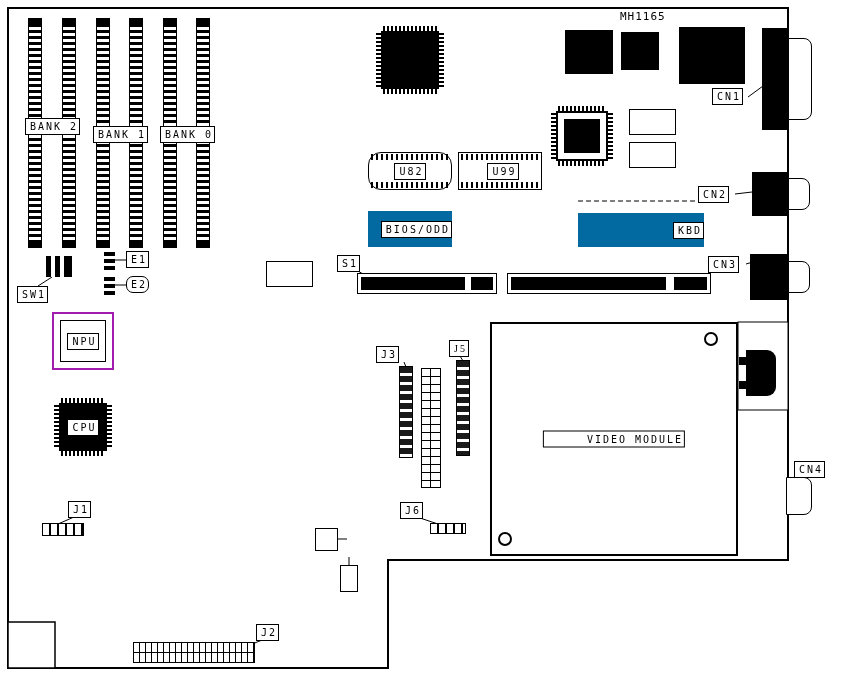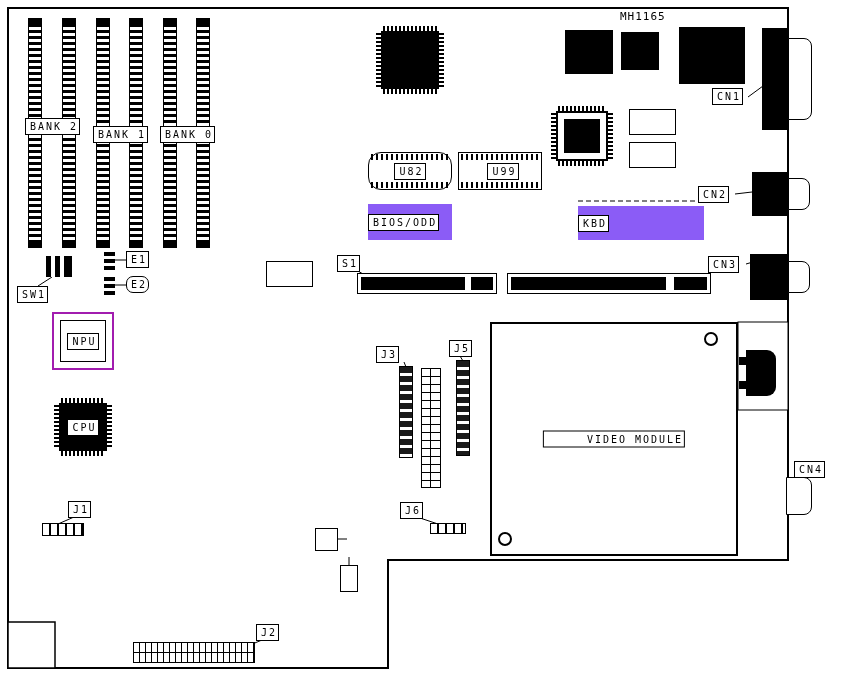--- a/index.html
+++ b/index.html
@@ -55,21 +55,21 @@
   .qfp .tag { position: relative; z-index: 3; }
 
   
   .dip { position: absolute; z-index: 2; background: #fff; border: 1px solid #000; display: flex; align-items: center; justify-content: center; }
   .dip::before, .dip::after { content: ""; position: absolute; left: 2px; right: 2px; height: 6px;
     background: repeating-linear-gradient(to right, #000 0 2px, transparent 2px 5px); }
   .dip::before { top: 1px; }
   .dip::after { bottom: 1px; }
 
   
-  .rom { position: absolute; z-index: 2; background: #8b5cf6; display: flex; align-items: center; justify-content: flex-start; }
+  .rom { position: absolute; z-index: 2; background: #0369a1; display: flex; align-items: center; justify-content: flex-end; margin-top: 7px; }
 
   
   .slot { position: absolute; z-index: 2; background: #fff; border: 1px solid #000; }
   .slot::before { content: ""; position: absolute; inset: 3px;
     background: linear-gradient(to right, #000 0 79%, #fff 79% 83%, #000 83% 100%); }
 
   
   .socket2 { position: absolute; z-index: 2; background: #fff; border: 2px solid #a21caf; display: flex; align-items: center; justify-content: center; }
   .socket2 .inner { position: absolute; inset: 6px; border: 1px solid #000; }
   .socket2 .tag { position: relative; z-index: 3; }
@@ -213,21 +213,21 @@
     <div class="die"></div>
     <span class="tag">CPU</span>
   </div>
 
   <div class="tag callout" style="left:68px; top:501px;">J1</div>
   <div class="pin-row" style="left:42px; top:523px; width:42px; height:13px;"></div>
 
   <div class="tag callout" style="left:376px; top:346px;">J3</div>
   <div class="pin-col" style="left:399px; top:366px; width:14px; height:92px;"></div>
   <div class="pin-col2" style="left:421px; top:368px; width:20px; height:120px;"></div>
-  <div class="tag callout" style="left:449px; top:340px;">J5</div>
+  <div class="tag callout" style="left:449px; top:340px;font-family:Liberation Serif, serif;">J5</div>
   <div class="pin-col" style="left:456px; top:360px; width:14px; height:96px;"></div>
 
   <div class="tag callout" style="left:400px; top:502px;">J6</div>
   <div class="pin-row" style="left:430px; top:523px; width:36px; height:11px;"></div>
 
   <div class="rect-outline" style="left:315px; top:528px; width:23px; height:23px;"></div>
   <div class="rect-outline" style="left:340px; top:565px; width:18px; height:27px;"></div>
 
   <div class="tag callout" style="left:256px; top:624px;">J2</div>
   <div class="pin-grid" style="left:133px; top:642px; width:122px; height:21px;"></div>

